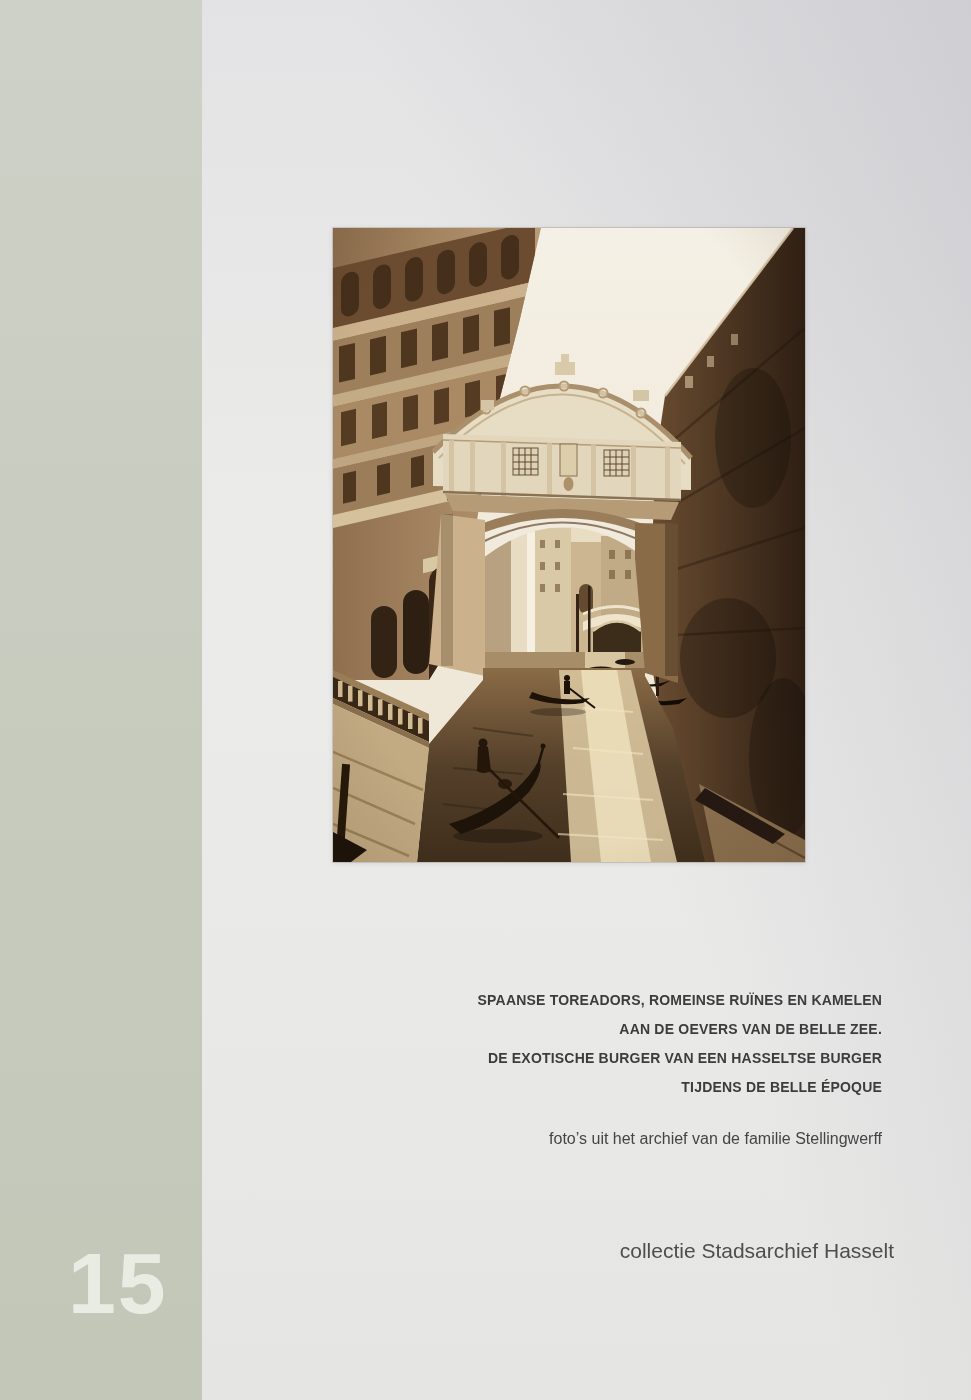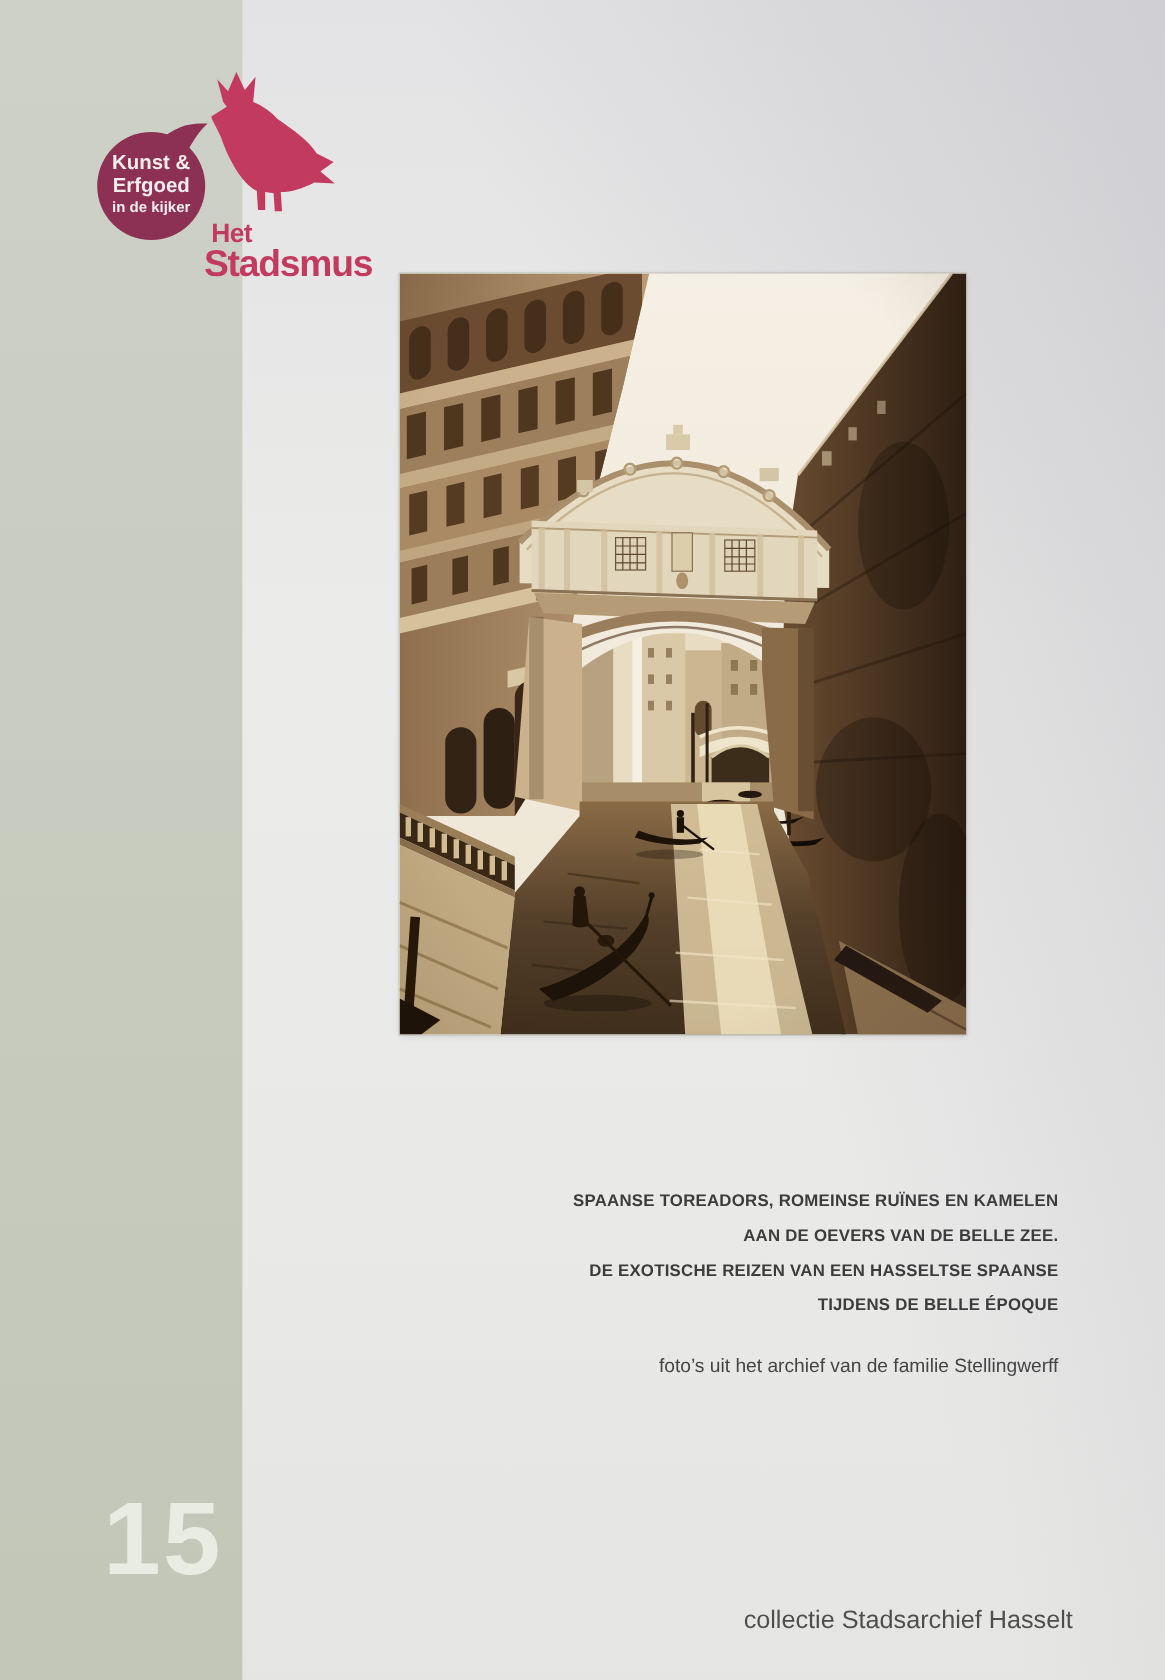--- a/index.html
+++ b/index.html
@@ -24,59 +24,37 @@
   .title-block{
     position:absolute;right:89px;top:986px;text-align:right;
     font-size:14px;font-weight:bold;line-height:29px;color:#3c3c3c;
     letter-spacing:.2px;
   }
   .subtitle{
     position:absolute;right:89px;top:1130px;text-align:right;
     font-size:16px;color:#454545;
   }
   .credit{
-    position:absolute;right:77px;top:1339px;text-align:left;
+    position:absolute;right:77px;top:1239px;text-align:left;
     font-size:21px;color:#4e4e4e;
   }
   .issue-number{
-    position:absolute;left:86px;top:1240px;
+    position:absolute;left:68px;top:1240px;
     font-size:86px;font-weight:bold;line-height:86px;color:#e9ece3;
     letter-spacing:2px;
     text-align:right;
   }
 </style>
 </head>
 <body>
 
 <div class="page">
 
   <div class="band"></div>
 
-  <div class="logo">
-    <svg width="275" height="190" viewBox="55 55 275 190">
-
-      <g>
-        <path d="M132,118 C146,105 158,102 173,103 C163,112 155,127 150,140 Z" fill="#8c3153"></path>
-        <circle cx="126" cy="155" r="45" fill="#8c3153"></circle>
-        <text x="126" y="141" text-anchor="middle" font-size="17" font-weight="bold" fill="#f2ecec">Kunst &amp;</text>
-        <text x="126" y="160" text-anchor="middle" font-size="17" font-weight="bold" fill="#f2ecec">Erfgoed</text>
-        <text x="126" y="177" text-anchor="middle" font-size="12.5" font-weight="bold" fill="#f2ecec">in de kijker</text>
-      </g>
-
-      <path d="M176,97 L189,89 L186,85 L181,66 L190,76 L197,60 L204,75 L213,64 L211,85
-               C218,88 226,93 231,99 C244,108 257,117 264,128
-               L278,135 L267,143 L279,153 L262,152
-               C252,157 243,160 234,160 L235,176 L229,176 L228,161
-               L221,160 L221,175 L215,175 L214,159
-               C202,154 190,132 184,114 C181,107 177,101 176,97 Z" fill="#c23a5e"></path>
-
-      <text x="176" y="202" font-size="22" font-weight="bold" letter-spacing="-0.5" fill="#c23a5e">Het</text>
-      <text x="170" y="230" font-size="31" font-weight="bold" letter-spacing="-1" fill="#c23a5e">Stadsmus</text>
-    </svg>
-  </div>
 
   <div class="photo">
     <svg width="472" height="634" viewBox="0 0 472 634">
       <defs>
         <linearGradient id="skyG" x1="0" y1="0" x2="0" y2="1">
           <stop offset="0" stop-color="#f5f0e5"></stop>
             <stop offset="1" stop-color="#ede5d3"></stop>
         </linearGradient>
         <linearGradient id="lwG" x1="0" y1="0" x2="1" y2="0">
           <stop offset="0" stop-color="#8f6f4e"></stop>
@@ -328,21 +306,21 @@
         <path d="M0,604 L34,622 L18,634 L0,634 Z" fill="#1a1008"></path>
       </g>
 
       <rect x="0" y="0" width="472" height="634" fill="url(#vignG)"></rect>
     </svg>
   </div>
 
   <div class="title-block">
     <div>SPAANSE TOREADORS, ROMEINSE RUÏNES EN KAMELEN</div>
     <div>AAN DE OEVERS VAN DE BELLE ZEE.</div>
-    <div>DE EXOTISCHE REIZEN VAN EEN HASSELTSE SPAANSE</div>
+    <div>DE EXOTISCHE BURGER VAN EEN HASSELTSE BURGER</div>
     <div>TIJDENS DE BELLE ÉPOQUE</div>
   </div>
 
   <div class="subtitle">foto’s uit het archief van de familie Stellingwerff</div>
 
   <div class="credit">collectie Stadsarchief Hasselt</div>
 
   <div class="issue-number">15</div>
 
 </div>

